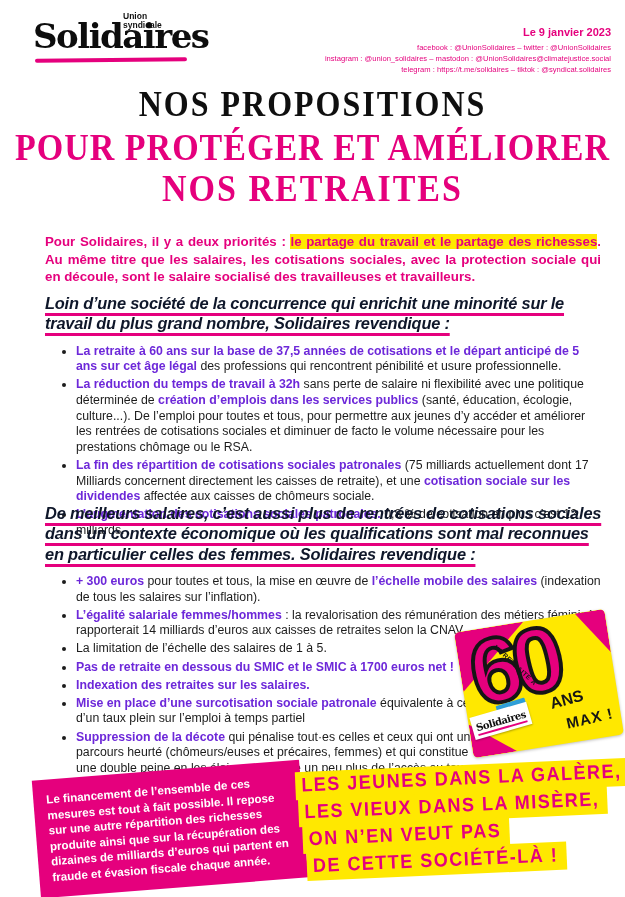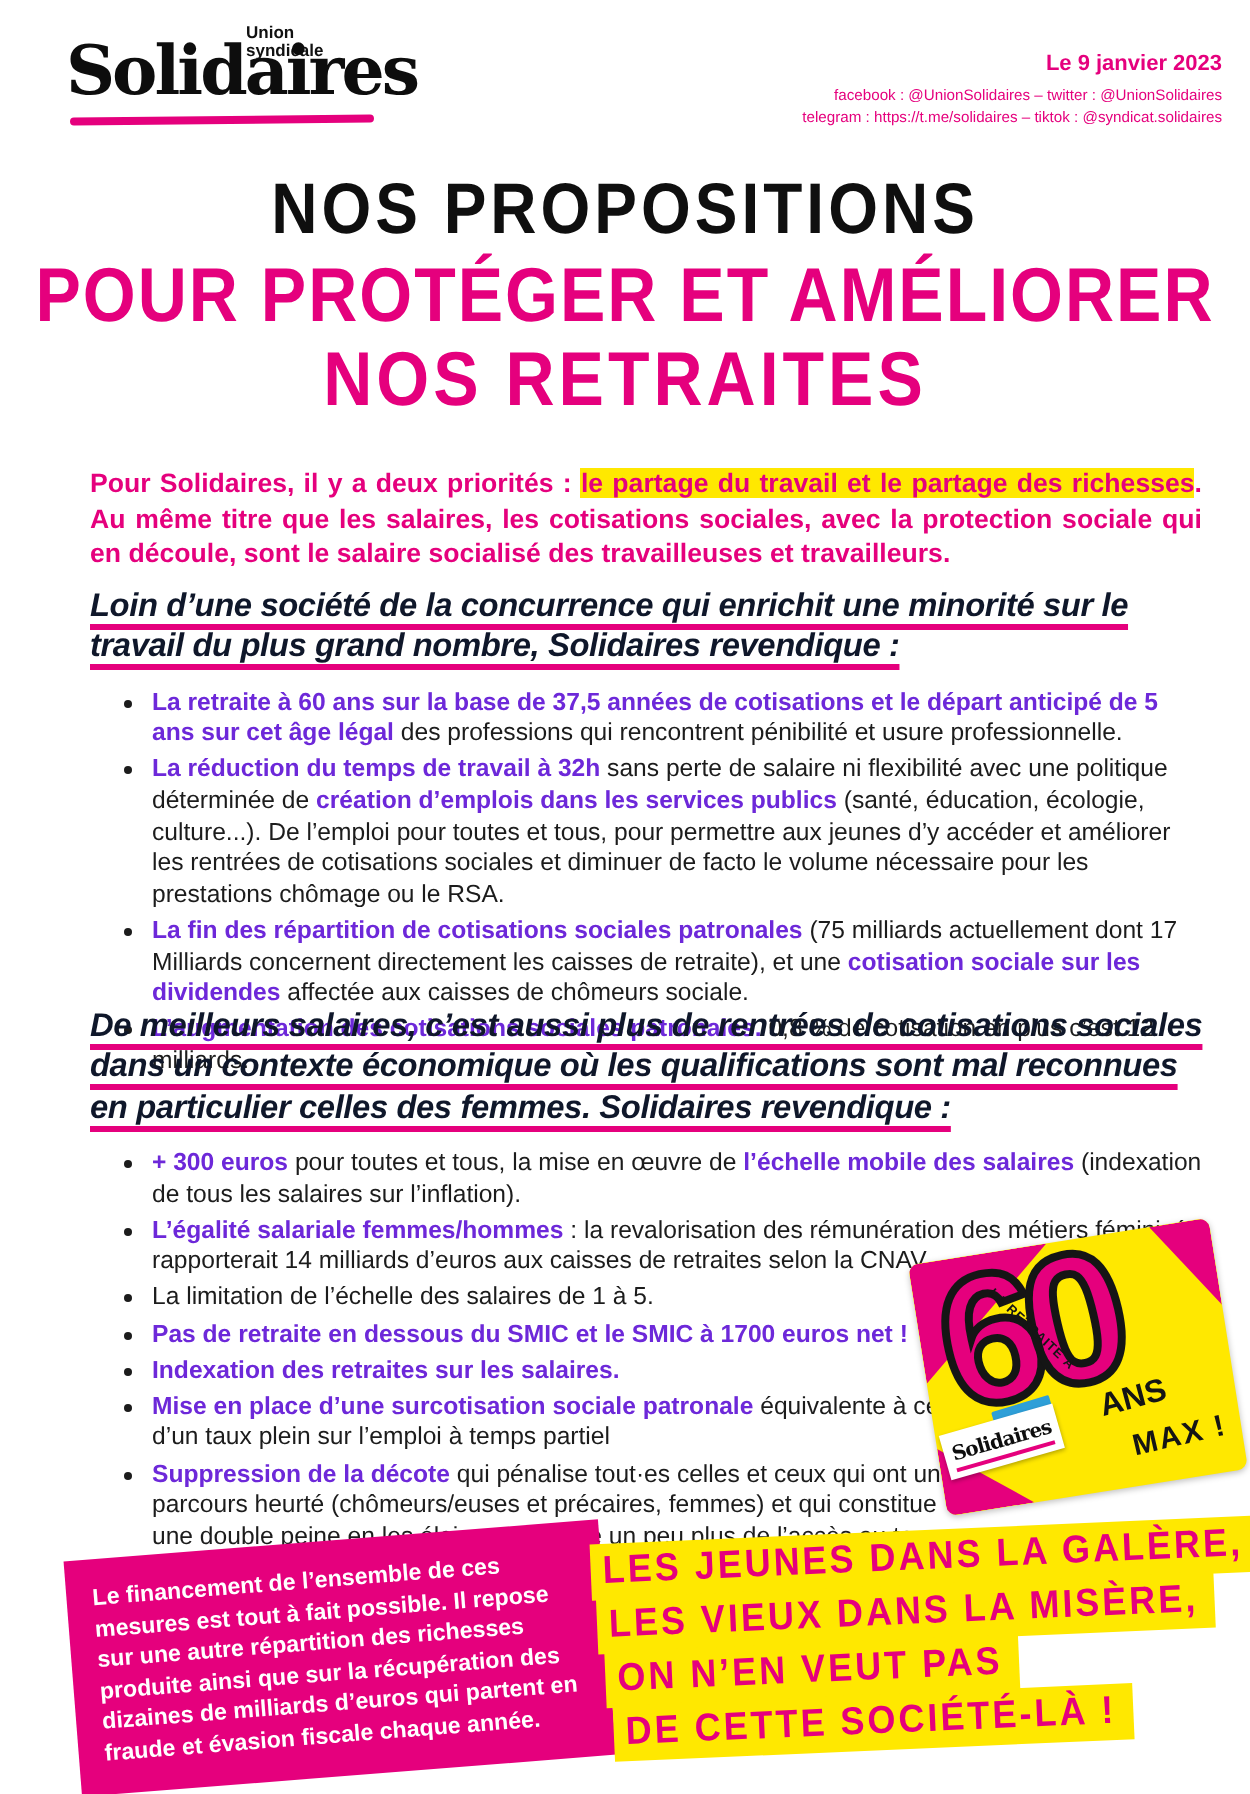--- a/index.html
+++ b/index.html
@@ -31,21 +31,21 @@
   }
   .logo-underline{
     position:absolute;top:46px;left:2px;width:152px;height:4px;
     background:var(--pink);border-radius:3px;transform:rotate(-0.6deg);
   }
   .header-right{text-align:right;}
   .date{color:var(--pink);font-weight:bold;font-size:11px;line-height:1.1;margin-top:14px;}
   .social{margin-top:4px;color:var(--pink);font-weight:normal;font-size:7.6px;line-height:1.45;}
 
   
-  .title{position:absolute;top:86px;left:0;width:625px;text-align:center;font-weight:900;}
+  .title{position:absolute;top:86px;left:0;width:625px;text-align:center;font-weight:900;font-family:Liberation Serif, serif;}
   .title .t1{font-size:32px;color:#0f0f0f;letter-spacing:2px;transform:scaleY(1.12);}
   .title .t2{font-size:34px;color:var(--pink);letter-spacing:1px;margin-top:6px;transform:scaleY(1.12);}
   .title .t3{font-size:34px;color:var(--pink);letter-spacing:2px;margin-top:3px;transform:scaleY(1.12);}
 
   
   .intro{
     position:absolute;top:233px;left:45px;width:556px;margin:0;
     color:var(--pink);font-weight:bold;font-size:13.3px;line-height:1.32;text-align:justify;
   }
   .hl{background:var(--yellow);}
@@ -126,20 +126,21 @@
     <div class="logo">
       <span class="logo-union">Union
 syndicale</span>
       <span class="logo-name">Solidaires</span>
       <span class="logo-underline"></span>
     </div>
     <div class="header-right">
       <div class="date">Le 9 janvier 2023</div>
       <div class="social" id="social">
           <div>facebook : @UnionSolidaires – twitter : @UnionSolidaires</div>
+          <div>instagram : @union_solidaires – mastodon : @UnionSolidaires@climatejustice.social</div>
           <div>telegram : https://t.me/solidaires – tiktok : @syndicat.solidaires</div>
         </div>
     </div>
   </div>
 
   <div class="title">
     <div class="t1">NOS PROPOSITIONS</div>
     <div class="t2">POUR PROTÉGER ET AMÉLIORER</div>
     <div class="t3">NOS RETRAITES</div>
   </div>

